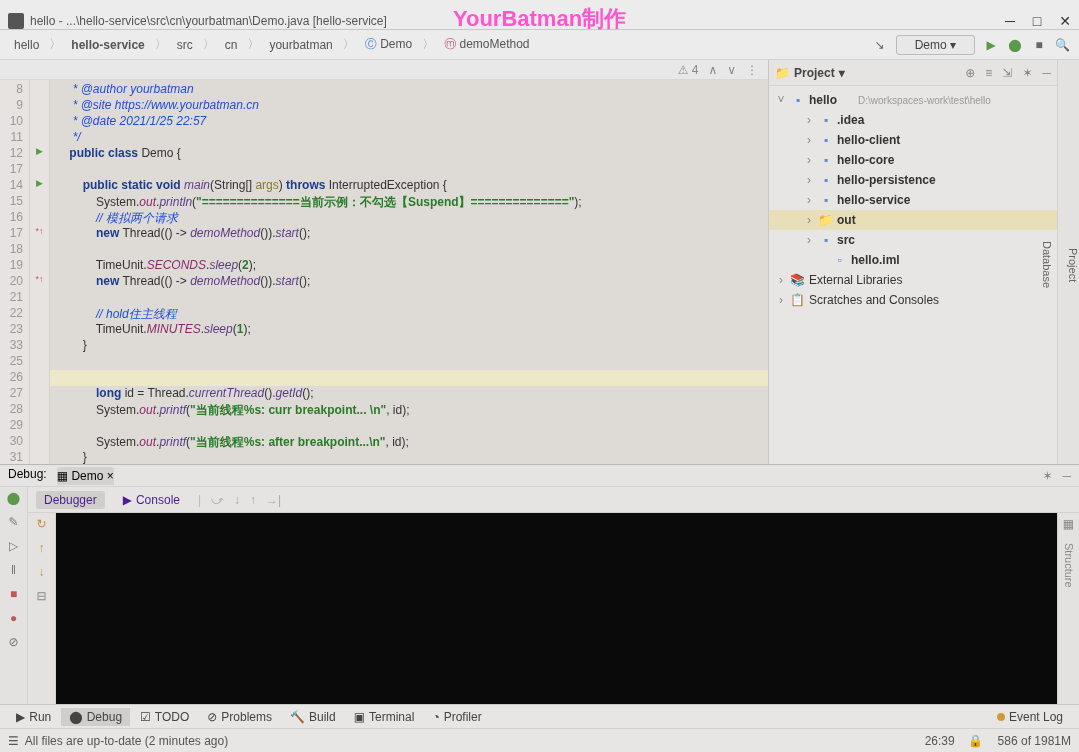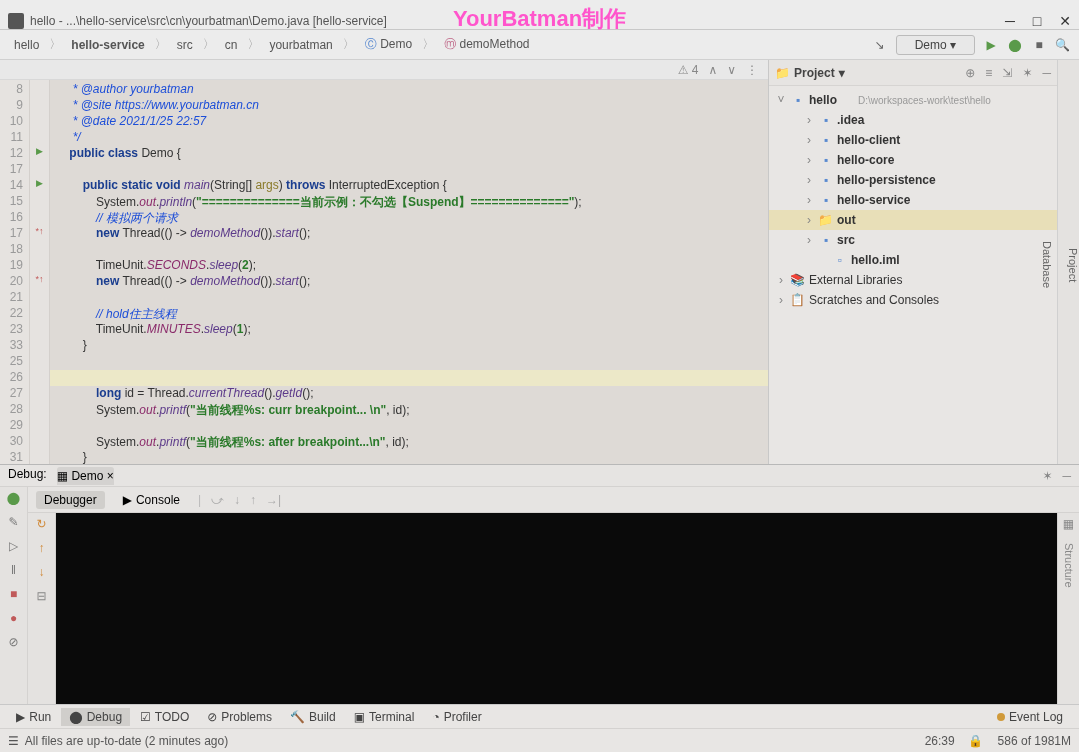--- a/index.html
+++ b/index.html
@@ -52,21 +52,21 @@
 .tchev{color:#888;width:12px;text-align:center}
 .debug-panel{height:240px;border-top:1px solid #b8b8b8;display:flex;flex-direction:column;background:#e6e4e2}
 .dbg-head{height:22px;display:flex;align-items:center;padding:0 8px;gap:6px;border-bottom:1px solid #d4d2d0;justify-content:space-between}
 .dbg-tabs{display:flex;align-items:flex-start;gap:10px}
 .dbg-tab{padding:2px 0;color:#000000}
 .dbg-tab.on{background:#d4d2d0;border-radius:3px 3px 0 0}
 .dbg-body{flex:1;display:flex}
 .dbg-left{width:28px;background:#e4e2e0;border-right:1px solid #d4d2d0;display:flex;flex-direction:column;align-items:center;padding-top:4px;gap:10px;color:#777}
 .dbg-mid{flex:1;display:flex;flex-direction:column}
 .dbg-toolbar{height:26px;background:#e6e4e2;border-bottom:1px solid #d4d2d0;display:flex;align-items:center;padding:0 8px;gap:10px}
-.dbg-tbtn{padding:2px 8px;color:#000000;display:flex;align-items:center;gap:4px}
+.dbg-tbtn{padding:2px 8px;color:#4c1d95;display:flex;align-items:center;gap:4px}
 .dbg-tbtn.on{background:#d0cecb;border-radius:3px}
 .dbg-console{flex:1;display:flex}
 .dbg-cleft{width:28px;background:#e4e2e0;border-right:1px solid #d4d2d0;display:flex;flex-direction:column;align-items:center;padding-top:4px;gap:10px;color:#888}
 .dbg-out{flex:1;background:#0a0a0a}
 .bottombar{height:24px;background:#e8e6e4;border-top:1px solid #c8c8c8;display:flex;align-items:center;padding:0 8px;justify-content:space-between}
 .bbtns{display:flex;gap:2px}
 .bbtn{padding:2px 8px;color:#444;display:flex;align-items:center;gap:4px}
 .bbtn.on{background:#d0cecb}
 .statusbar{height:24px;background:#e8e6e4;border-top:1px solid #d4d2d0;display:flex;align-items:center;padding:0 8px;justify-content:space-between;color:#555}
 .sb-right{display:flex;gap:14px;align-items:flex-end}

